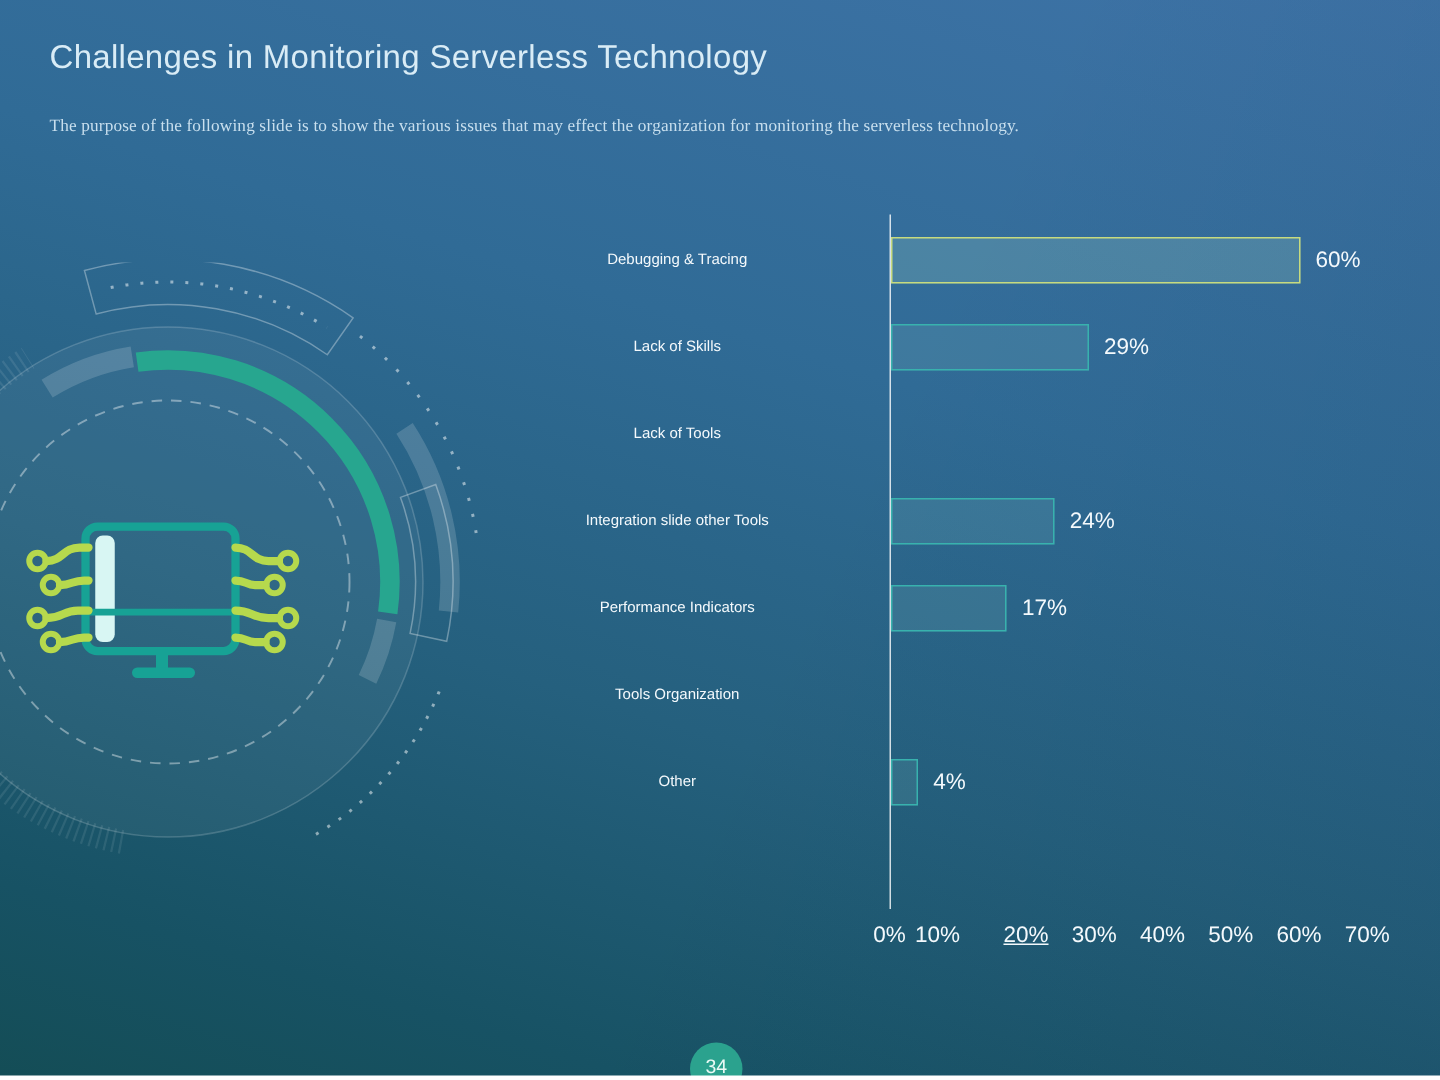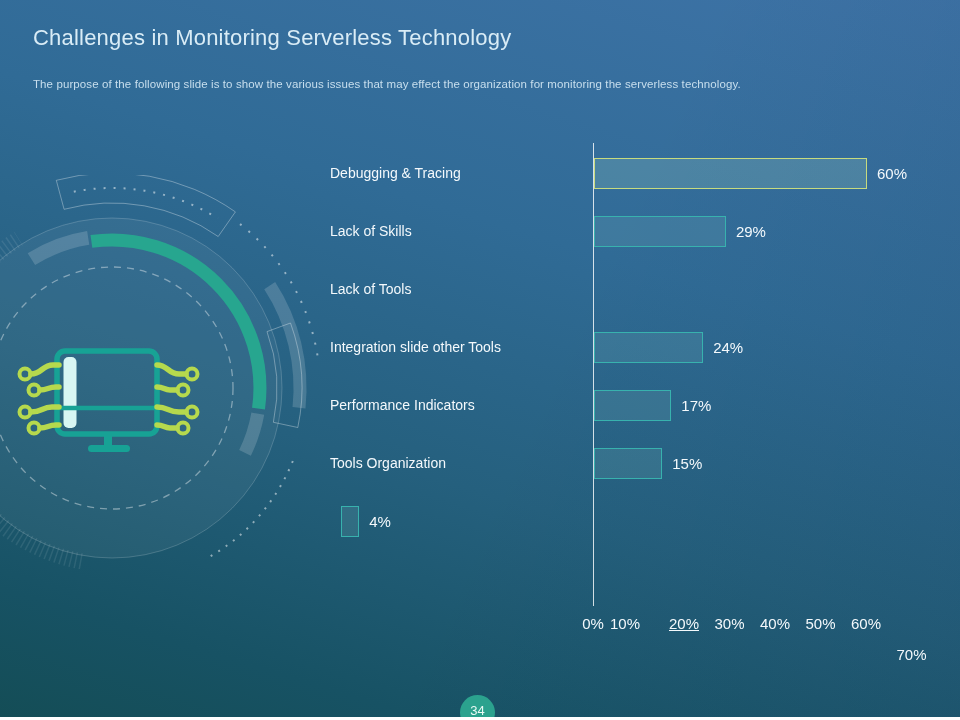--- a/index.html
+++ b/index.html
@@ -11,33 +11,33 @@
       linear-gradient(197deg, #3e73a7 0%, #306b96 36%, #25607e 63%, #175264 87%, #144d56 100%);
   }
   .slide-title{
     position:absolute;left:33px;top:25px;
     font-size:22px;font-weight:400;color:var(--title-color);
     letter-spacing:0.2px;white-space:nowrap;
   }
   .slide-subtitle{
     position:absolute;left:33px;top:78px;
     font-size:11.5px;color:var(--subtitle-color);
-    letter-spacing:0.1px;white-space:nowrap;
+    letter-spacing:0.1px;white-space:nowrap;font-family:Liberation Serif, serif;
   }
   
   .chart{position:absolute;left:330px;top:140px;width:625px;height:510px;}
   .axis-line{
     position:absolute;left:263px;top:3px;width:1px;height:463px;
     background:rgba(255,255,255,0.8);
   }
   .rows{position:absolute;left:0;top:4px;right:0;}
   .chart-row{display:flex;align-items:center;height:58px;}
   .cat-label{
     width:253px;box-sizing:border-box;padding-right:10px;
-    text-align:left;font-size:14px;color:#f4f9fc;flex:0 0 auto;
+    text-align:center;font-size:10px;color:#f4f9fc;flex:0 0 auto;
   }
   .bar-area{display:flex;align-items:center;margin-left:11px;}
   .bar{
     height:31px;box-sizing:border-box;
     background:var(--bar-fill);
     border:1px solid var(--bar-border);
   }
   .bar.hl{background:var(--bar-fill-hl);border:1px solid var(--bar-border-hl);}
   .value-label{margin-left:10px;font-size:15px;color:#f4f9fc;white-space:nowrap;}
   .xticks{position:absolute;left:0;top:475px;height:20px;}
@@ -146,39 +146,36 @@
         </div>
         <div class="chart-row">
           <div class="cat-label">Performance Indicators</div>
           <div class="bar-area">
             <div class="bar" style="width: 77.35px;"></div>
             <span class="value-label">17%</span>
           </div>
         </div>
         <div class="chart-row">
           <div class="cat-label">Tools Organization</div>
-          <div class="bar-area">
-            <div class="bar" style="width: 68.25px;"></div>
-            <span class="value-label">15%</span>
-          </div>
         </div>
         <div class="chart-row">
+          <div class="cat-label">Other</div>
           <div class="bar-area">
             <div class="bar" style="width: 18.2px;"></div>
             <span class="value-label">4%</span>
           </div>
         </div>
       </div>
     <div class="xticks">
         <span class="x-tick" style="left: 240px;">0%</span>
         <span class="x-tick" style="left: 272px;">10%</span>
         <span class="x-tick" style="left: 331px; text-decoration: underline;">20%</span>
         <span class="x-tick" style="left: 376.5px;">30%</span>
         <span class="x-tick" style="left: 422px;">40%</span>
         <span class="x-tick" style="left: 467.5px;">50%</span>
         <span class="x-tick" style="left: 513px;">60%</span>
-        <span class="x-tick" style="left: 558.5px; margin-top: 31px;">70%</span>
+        <span class="x-tick" style="left: 558.5px;">70%</span>
       </div>
   </div>
 
   <div class="page-badge">34</div>
   <div class="bottom-edge"></div>
 </div>
 
 </body></html>

